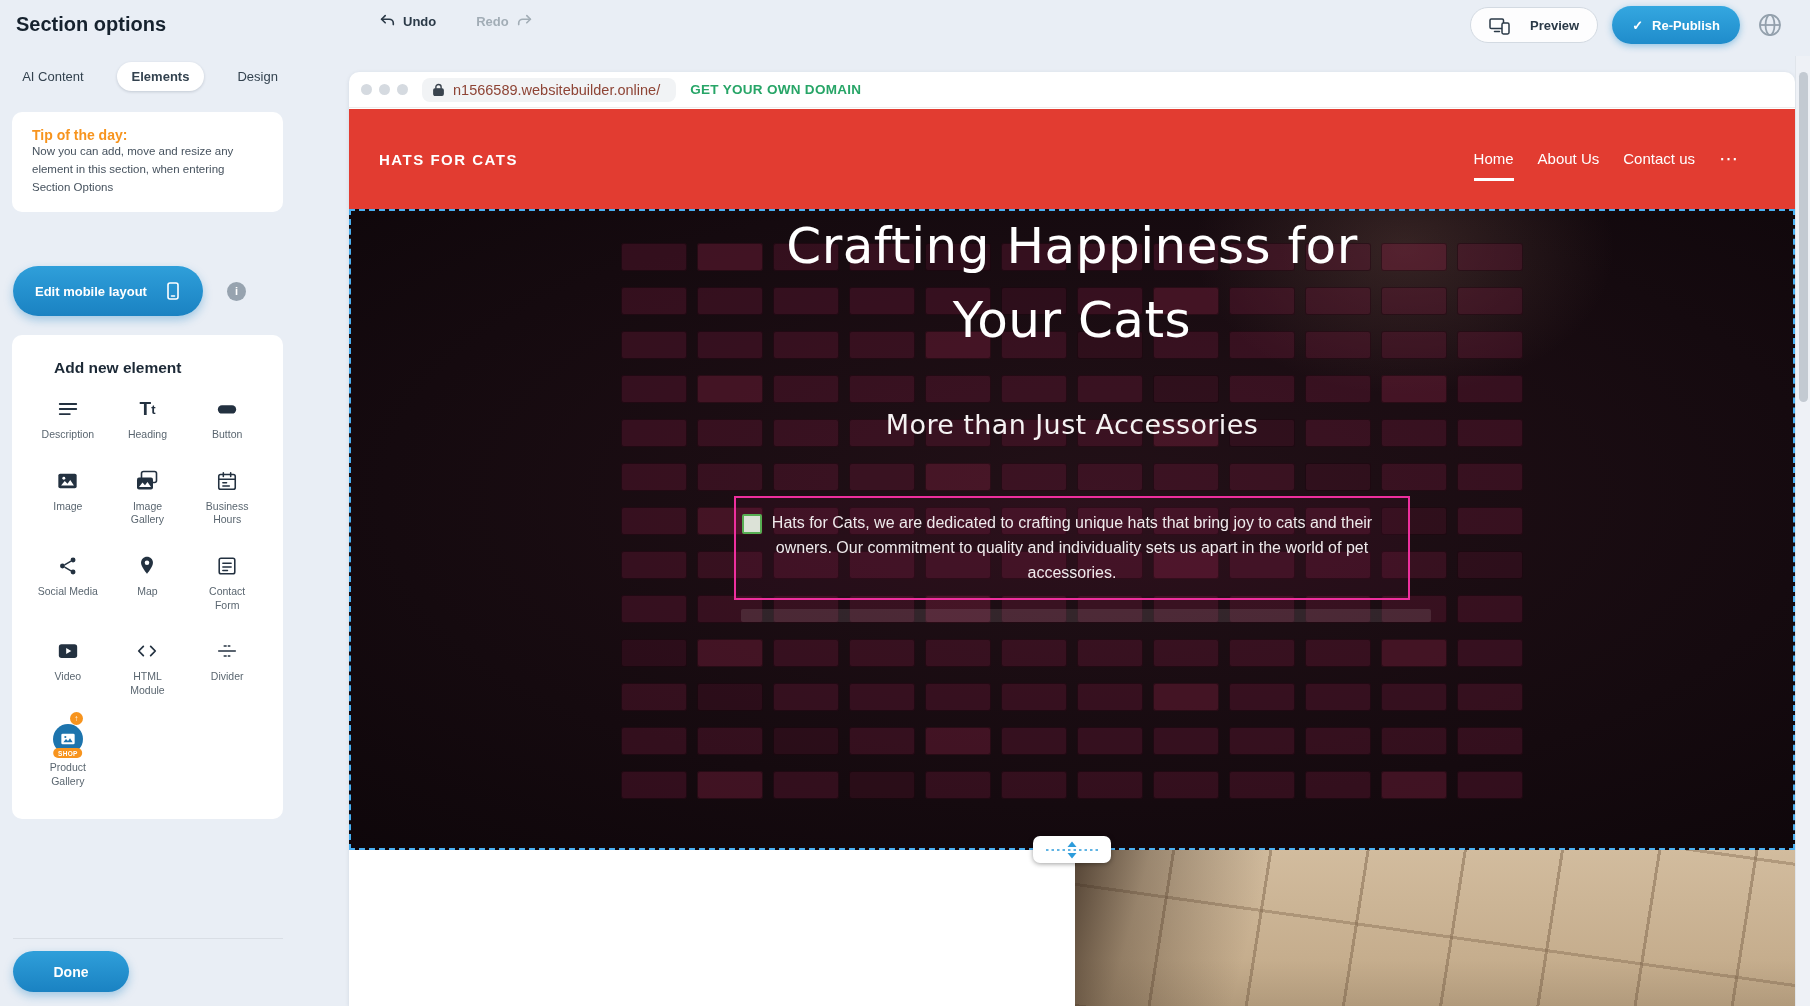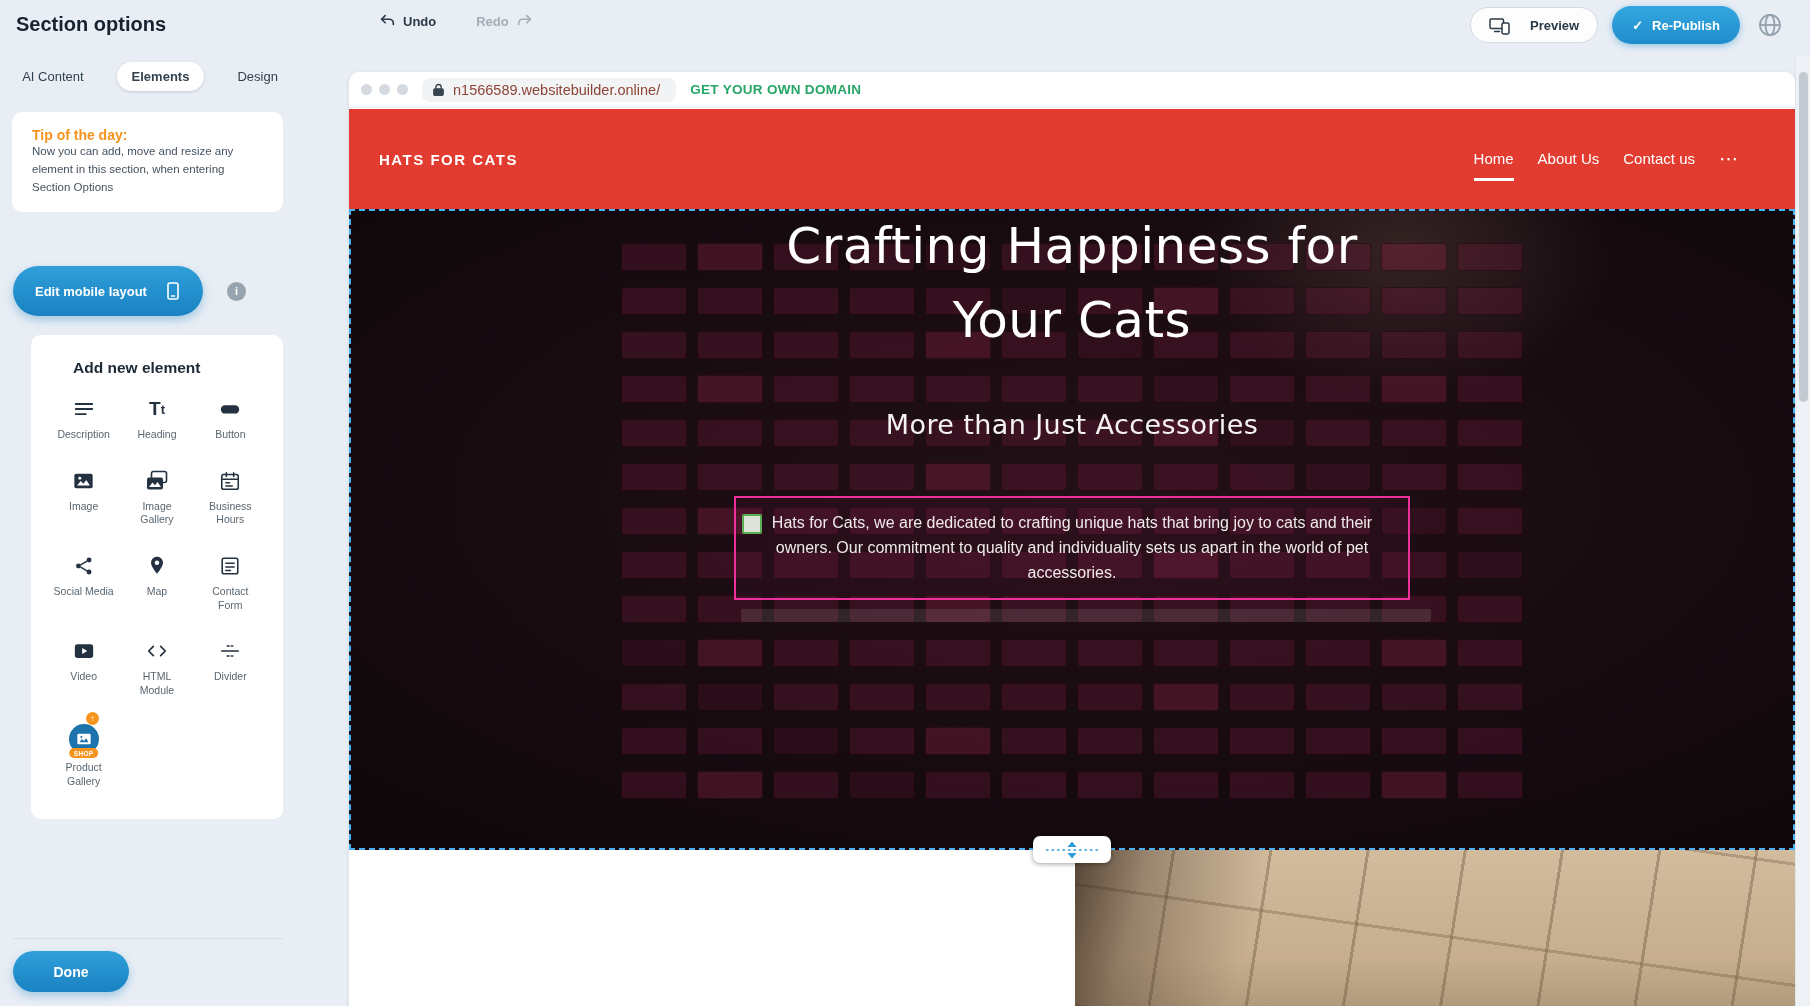--- a/index.html
+++ b/index.html
@@ -36,21 +36,21 @@
   .tip-title { margin:0 0 0; font-size:14px; font-weight:bold; color:#f7941e; }
   .tip-body { margin:0; font-size:11.5px; line-height:1.55; color:#46525e; }
 
   .mobile-row { position:absolute; top:216px; left:13px; display:flex; align-items:center; gap:24px; }
   .mobile-btn { height:50px; border:none; border-radius:27px; padding:0 20px 0 22px; display:flex; align-items:center; gap:16px;
     background:linear-gradient(180deg,#2f9fda,#1a82c2); color:#fff; font-weight:bold; font-size:13px;
     box-shadow:0 4px 10px rgba(26,130,194,.35); }
   .info-dot { width:19px; height:19px; border-radius:50%; background:#97a3af; color:#fff; font-size:11px; font-weight:bold;
     display:flex; align-items:center; justify-content:center; }
 
-  .add-card { position:absolute; top:285px; left:12px; right:17px; height:484px; background:#fff; border-radius:10px; padding:18px 10px 10px;margin-left:19px; }
+  .add-card { position:absolute; top:285px; left:12px; right:17px; height:484px; background:#fff; border-radius:10px; padding:18px 10px 10px; }
   .add-title { margin:6px 0 4px 32px; font-size:15.5px; font-weight:bold; color:#1c2936; }
   .el-grid { display:grid; grid-template-columns:repeat(3,1fr); row-gap:21px; margin-top:16px; padding:0 6px; }
   .el-cell { display:flex; flex-direction:column; align-items:center; background:none; border:none; padding:2px 0; }
   .el-icon { height:28px; display:flex; align-items:center; justify-content:center; color:#233140; position:relative; }
   .el-label { font-size:10.5px; color:#5a6670; text-align:center; line-height:1.3; margin-top:5px; max-width:62px; }
   .Tbig { font-size:19px; font-weight:bold; }
   .Tsmall { font-size:13px; font-weight:bold; }
   .pg-circle { width:30px; height:30px; border-radius:50%; background:#1d74ad; display:flex; align-items:center; justify-content:center; position:relative; }
   .pg-badge { position:absolute; bottom:-4px; left:50%; transform:translateX(-50%); background:#f7941e; color:#fff;
     font-size:6.5px; font-weight:bold; padding:1.5px 5px; border-radius:6px; letter-spacing:.3px; }

